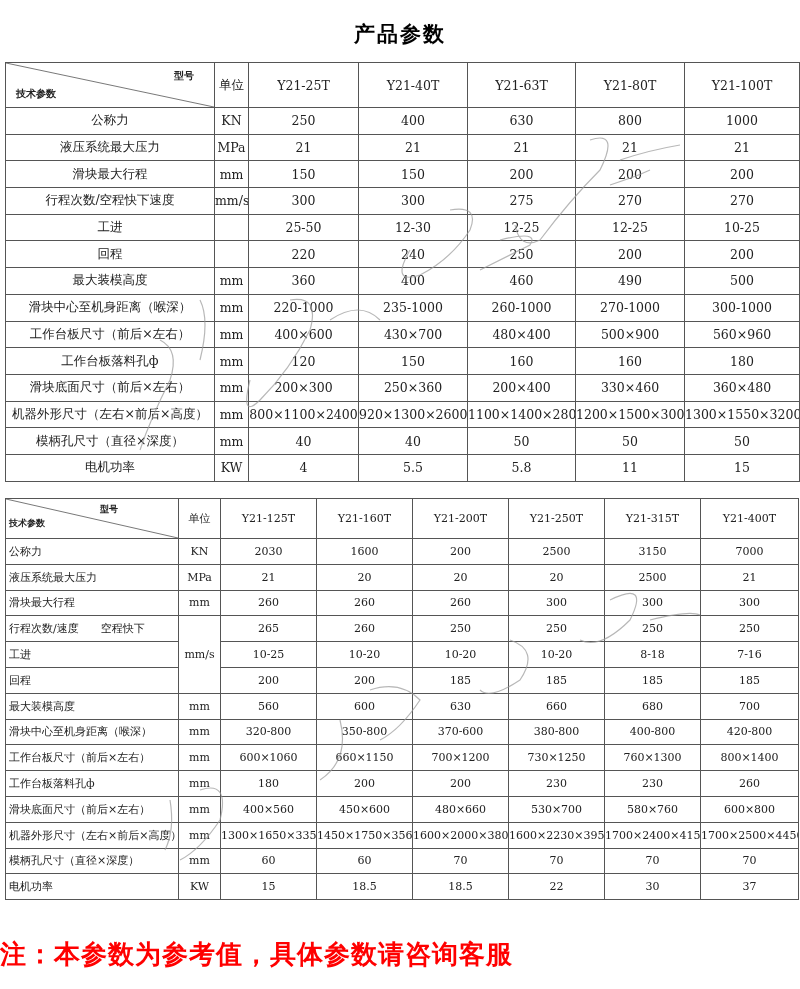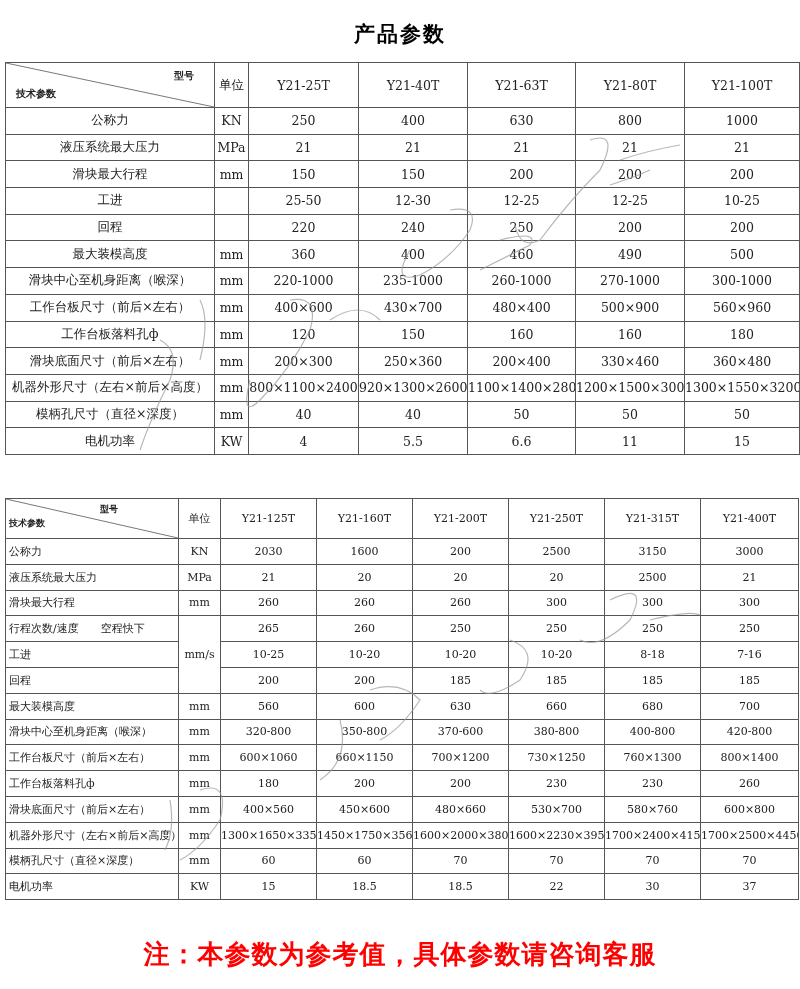--- a/index.html
+++ b/index.html
@@ -19,21 +19,21 @@
   #t2 tr.hdr td { height: 39px; }
   #t2 td.lbl { text-align: left; padding-left: 3px; }
   .diag { position: relative; }
   .diag svg { position: absolute; left: 0; top: 0; width: 100%; height: 100%; }
   .diag .tr { position: absolute; right: 20px; top: 6px; font-weight: bold; font-size: 10px;
               font-family: "DejaVu Sans", sans-serif; }
   .diag .bl { position: absolute; left: 10px; bottom: 6px; font-weight: bold; font-size: 10px;
               font-family: "DejaVu Sans", sans-serif; }
   #t2 .diag .tr { top: 4px; right: 60px; font-size: 9px; }
   #t2 .diag .bl { left: 3px; bottom: 8px; font-size: 9px; }
-  .note { position: absolute; left: 0; top: 937px; width: 800px; text-align: center;
+  .note { position: absolute; left: 0; top: 937px; width: 800px; 
           font-family: "DejaVu Sans", "Liberation Sans", sans-serif; font-weight: bold;
           font-size: 26px; color: #ff0000; letter-spacing: 1px; }
   .wm { position: absolute; pointer-events: none; }
 </style>
 </head>
 <body>
 
 <div class="title">产品参数</div>
 
 <table id="t1">
@@ -83,20 +83,29 @@
       <tr>
         <td class="lbl" style="text-align: center;">滑块最大行程</td>
         <td>mm</td>
         <td>150</td>
         <td>150</td>
         <td>200</td>
         <td>200</td>
         <td>200</td>
       </tr>
       <tr>
+        <td class="lbl" style="text-align: center;">行程次数/空程快下速度</td>
+        <td>mm/s</td>
+        <td>300</td>
+        <td>300</td>
+        <td>275</td>
+        <td>270</td>
+        <td>270</td>
+      </tr>
+      <tr>
         <td class="lbl" style="text-align: center;">工进</td>
         <td></td>
         <td>25-50</td>
         <td>12-30</td>
         <td>12-25</td>
         <td>12-25</td>
         <td>10-25</td>
       </tr>
       <tr>
         <td class="lbl" style="text-align: center;">回程</td>
@@ -168,21 +177,21 @@
         <td>40</td>
         <td>50</td>
         <td>50</td>
         <td>50</td>
       </tr>
       <tr>
         <td class="lbl" style="text-align: center;">电机功率</td>
         <td>KW</td>
         <td>4</td>
         <td>5.5</td>
-        <td>6.6</td>
+        <td>5.8</td>
         <td>11</td>
         <td>15</td>
       </tr>
     </tbody>
 </table>
 
 <table id="t2">
   <colgroup>
     <col style="width:173px">
       <col style="width:42px">
@@ -211,21 +220,21 @@
       <td>Y21-400T</td>
     </tr>
   <tr>
         <td class="lbl">公称力</td>
         <td>KN</td>
         <td>2030</td>
         <td>1600</td>
         <td>200</td>
         <td>2500</td>
         <td>3150</td>
-        <td>3000</td>
+        <td>7000</td>
       </tr>
       <tr>
         <td class="lbl">液压系统最大压力</td>
         <td>MPa</td>
         <td>21</td>
         <td>20</td>
         <td>20</td>
         <td>20</td>
         <td>2500</td>
         <td>21</td>

